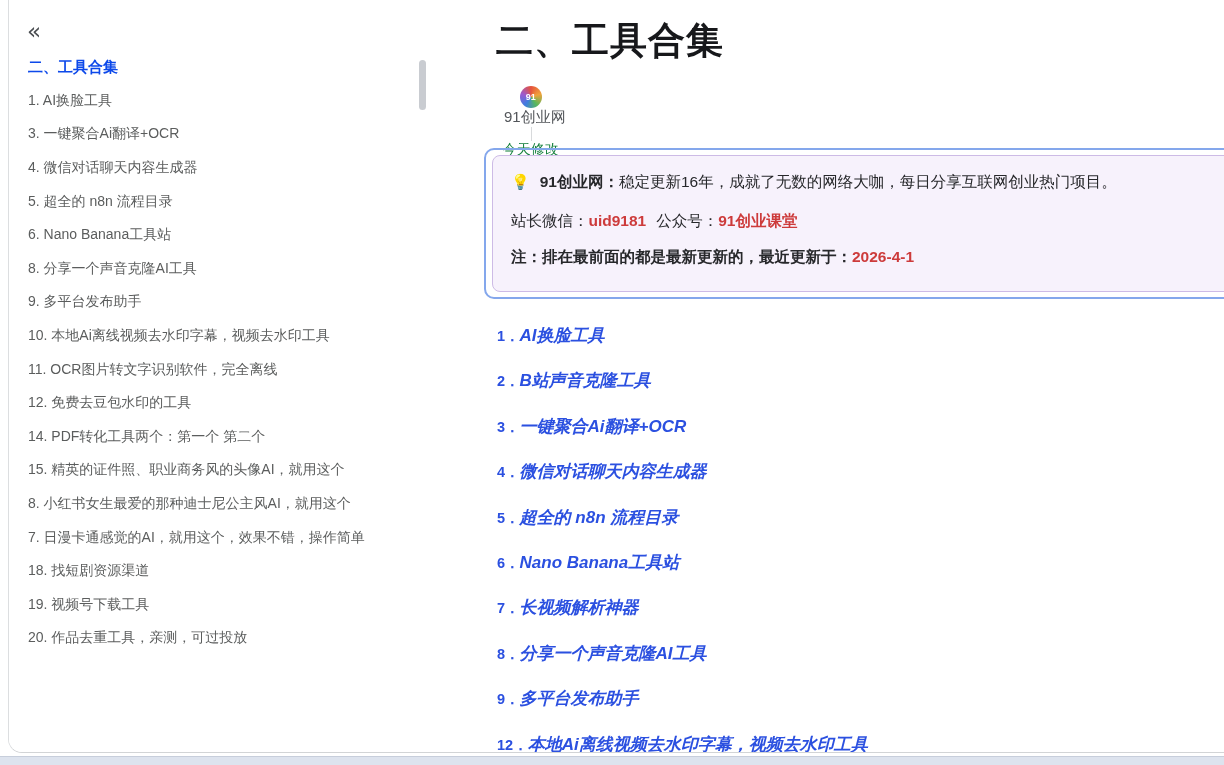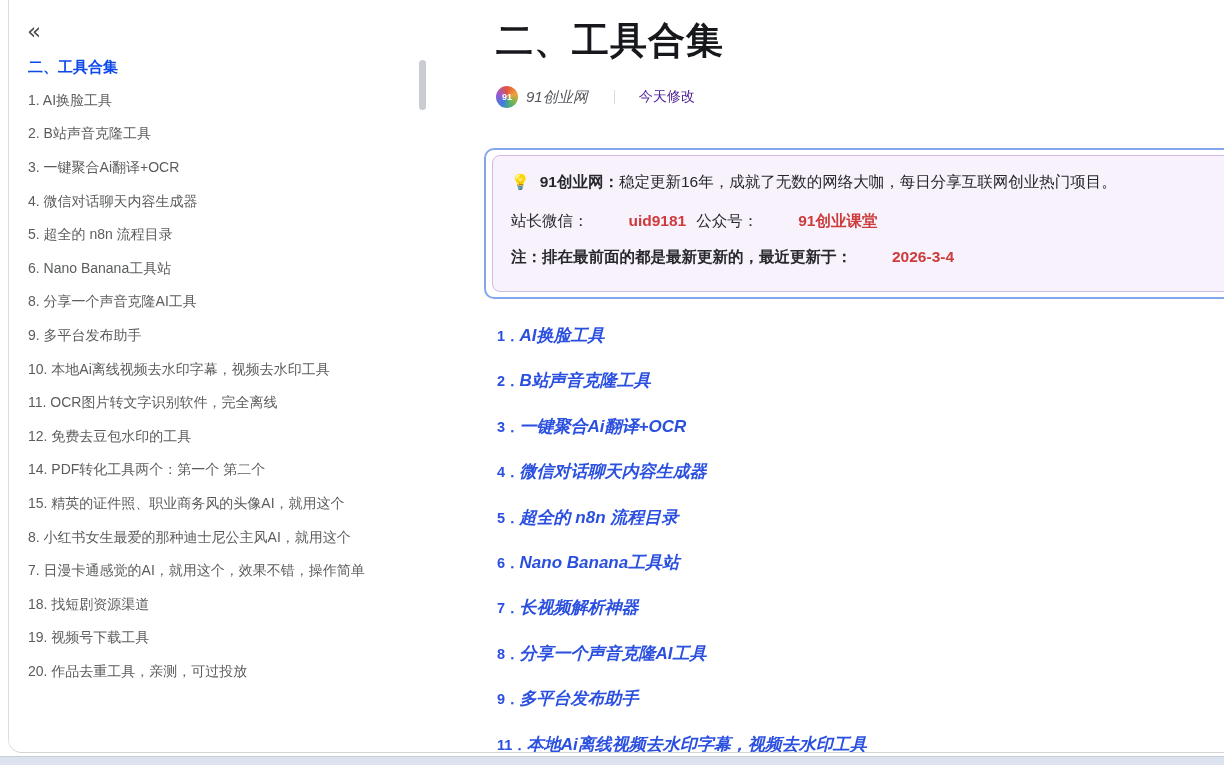--- a/index.html
+++ b/index.html
@@ -50,33 +50,33 @@
     background: #c9ccd1; border-radius: 4px;
   }
 
   
   .main { position: absolute; left: 479px; top: 0; width: 820px; height: 100%; }
   .page-title {
     position: absolute; left: 8px; top: 16px; margin: 0;
     font-size: 37px; font-weight: 900; color: #17181b; letter-spacing: 1px;
     white-space: nowrap;
   }
-  .meta { position: absolute; left: 8px; top: 86px; display: flex; align-items: center; }
+  .meta { position: absolute; left: 8px; top: 86px; display: flex; align-items: center; flex-direction: column; }
   .avatar {
     width: 22px; height: 22px; border-radius: 50%;
     background: conic-gradient(#e5533c, #f0a23a, #58b85c, #3d7de0, #9b59d0, #e5533c);
     position: relative; flex: 0 0 auto;
   }
   .avatar span {
     position: absolute; left: 50%; top: 50%; transform: translate(-50%, -50%);
     color: #ffffff; font-size: 9px; font-weight: bold;
   }
-  .author { color: #53565a; font-size: 15px; margin-left: 8px; white-space: nowrap; font-style: italic; }
+  .author { color: #53565a; font-size: 15px; margin-left: 8px; white-space: nowrap; }
   .meta-divider { width: 1px; height: 14px; background: #d8dadc; margin: 0 24px 0 26px; }
-  .modified { color: #4c1d95; font-size: 14px; white-space: nowrap; }
+  .modified { color: #15803d; font-size: 14px; white-space: nowrap; }
 
   
   .select-outline {
     position: absolute; left: -4px; top: 148px;
     width: 766px; height: 151px;
     border: 2px solid #84a7ec; border-radius: 10px;
   }
   .notice {
     position: absolute; left: 4px; top: 155px;
     width: 752px; height: 137px;
@@ -84,21 +84,21 @@
     border: 1px solid #cdbbe6;
     border-radius: 8px;
     padding: 13px 18px 0 18px;
     font-size: 15.5px; color: #27282b;
   }
   .notice p { margin: 0; line-height: 25px; white-space: nowrap; }
   .notice .p1 { margin-bottom: 14px; }
   .notice .p2 { margin-bottom: 11px; }
   .bulb { margin-right: 10px; font-size: 15px; }
   .b { font-weight: bold; }
-  .red { color: #cd3b3b; font-weight: bold; margin-left: 40px; }
+  .red { color: #cd3b3b; font-weight: bold; }
   .sp { display: inline-block; width: 10px; }
 
   
   .links { position: absolute; left: 9px; top: 325px; }
   .link-item {
     height: 45.4px; display: flex; align-items: flex-start;
     color: #2b50e0; font-weight: bold; cursor: pointer; white-space: nowrap;
   }
   .link-num { font-size: 14.5px; line-height: 23px; }
   .link-label { font-size: 17px; line-height: 22px; font-style: italic; }
@@ -108,21 +108,20 @@
 
 <div class="bottom-strip"></div>
 
 <div class="window">
 
   <div class="sidebar">
     <div class="collapse-btn">«</div>
     <div class="toc-title">二、工具合集</div>
     <div class="toc-list">
       <div class="toc-item">1. AI换脸工具</div>
-      <div class="toc-item">2. B站声音克隆工具</div>
       <div class="toc-item">3. 一键聚合Ai翻译+OCR</div>
       <div class="toc-item">4. 微信对话聊天内容生成器</div>
       <div class="toc-item">5. 超全的 n8n 流程目录</div>
       <div class="toc-item">6. Nano Banana工具站</div>
       <div class="toc-item">8. 分享一个声音克隆AI工具</div>
       <div class="toc-item">9. 多平台发布助手</div>
       <div class="toc-item">10. 本地Ai离线视频去水印字幕，视频去水印工具</div>
       <div class="toc-item">11. OCR图片转文字识别软件，完全离线</div>
       <div class="toc-item">12. 免费去豆包水印的工具</div>
       <div class="toc-item">14. PDF转化工具两个：第一个 第二个</div>
@@ -146,21 +145,21 @@
       <span class="author">91创业网</span>
       <span class="meta-divider"></span>
       <span class="modified">今天修改</span>
     </div>
 
     <div class="select-outline"></div>
 
     <div class="notice">
       <p class="p1"><span class="bulb">💡</span><span class="b">91创业网：</span><span>稳定更新16年，成就了无数的网络大咖，每日分享互联网创业热门项目。</span></p>
       <p class="p2"><span>站长微信：</span><span class="red">uid9181</span><span class="sp"></span><span>公众号：</span><span class="red">91创业课堂</span></p>
-      <p class="p3"><span class="b">注：排在最前面的都是最新更新的，最近更新于：</span><span class="red">2026-3-4</span></p>
+      <p class="p3"><span class="b">注：排在最前面的都是最新更新的，最近更新于：</span><span class="red">2026-4-1</span></p>
     </div>
 
     <div class="links">
       <div class="link-item">
           <span class="link-num">1．</span>
           <span class="link-label">AI换脸工具</span>
         </div>
       <div class="link-item">
           <span class="link-num">2．</span>
           <span class="link-label">B站声音克隆工具</span>
@@ -187,19 +186,19 @@
         </div>
       <div class="link-item">
           <span class="link-num">8．</span>
           <span class="link-label">分享一个声音克隆AI工具</span>
         </div>
       <div class="link-item">
           <span class="link-num">9．</span>
           <span class="link-label">多平台发布助手</span>
         </div>
       <div class="link-item">
-          <span class="link-num">11．</span>
+          <span class="link-num">12．</span>
           <span class="link-label">本地Ai离线视频去水印字幕，视频去水印工具</span>
         </div>
     </div>
   </div>
 
 </div>
 
 </body></html>

